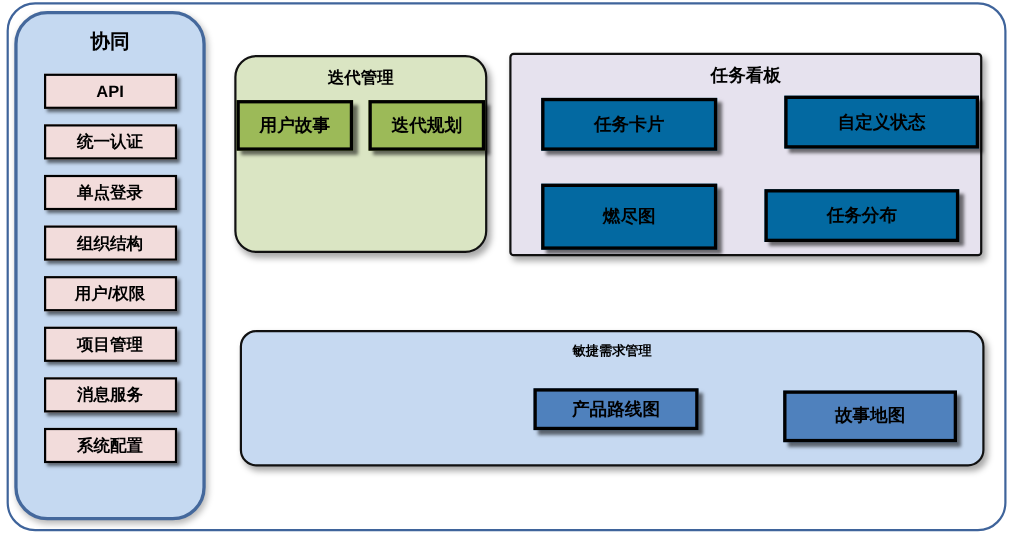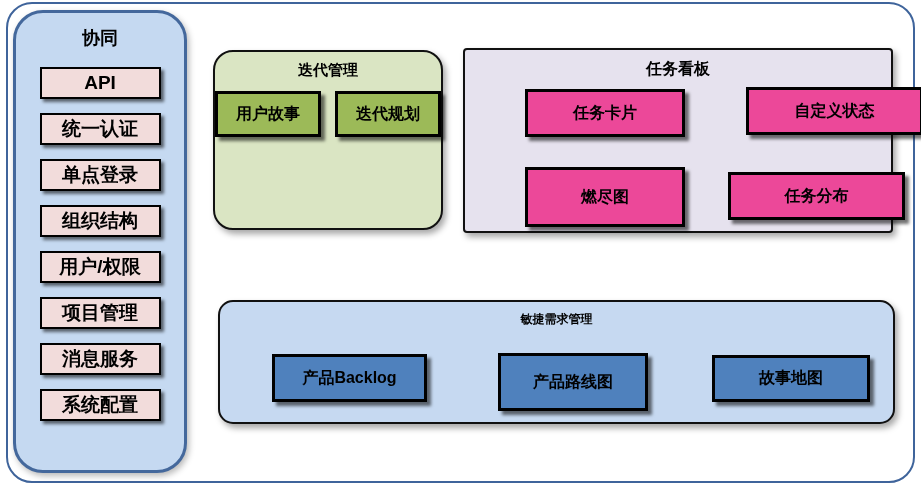--- a/index.html
+++ b/index.html
@@ -44,21 +44,21 @@
     align-items: center;
     gap: 14px;
     margin-top: 17px;
   }
   .s-item {
     width: 121px; height: 32px;
     background: #f2dcdb;
     border: 2.5px solid #000;
     box-shadow: 3px 3px 3px rgba(0,0,0,0.55);
     display: flex; align-items: center; justify-content: center;
-    font-size: 19px; font-weight: 700;
+    font-size: 15px; font-weight: 700;
   }
   
   .group {
     position: absolute;
     border: 2px solid #111;
     box-shadow: 3px 4px 6px rgba(0,0,0,0.35);
   }
   .group-title {
     text-align: center;
     font-weight: 700;
@@ -90,36 +90,36 @@
     background: #9cba58;
   }
   
   .group-kanban {
     left: 463px; top: 48px;
     width: 430px; height: 185px;
     border-radius: 4px;
     background: #e6e2ee;
   }
   .group-kanban .group-title { padding-top: 9px; font-size: 16px; }
-  .group-kanban .g-item { position: absolute; background: #ec4899; margin-left: 33px; }
+  .group-kanban .g-item { position: absolute; background: #0369a1; }
   .k-item-1 { left: 27px;  top: 39px;  width: 160px; height: 48px; }
   .k-item-2 { left: 248px; top: 37px;  width: 177px; height: 48px; }
   .k-item-3 { left: 27px;  top: 117px; width: 160px; height: 60px; }
   .k-item-4 { left: 230px; top: 122px; width: 177px; height: 48px; }
   
   .group-agile {
     left: 218px; top: 300px;
     width: 677px; height: 124px;
     border-radius: 15px;
     background: #c6d9f1;
   }
   .group-agile .group-title { padding-top: 9px; font-size: 12px; }
   .group-agile .g-item { position: absolute; background: #4f81bd; }
   .a-item-1 { left: 52px;  top: 52px; width: 155px; height: 48px; }
-  .a-item-2 { left: 278px; top: 51px; width: 150px; height: 58px; text-align: center; }
+  .a-item-2 { left: 265px; top: 51px; width: 150px; height: 38px; text-align: center; }
   .a-item-3 { left: 492px; top: 53px; width: 158px; height: 47px; }
 </style>
 </head>
 <body>
 
 <div class="page">
   <div class="outer-frame"></div>
 
   <div class="sidebar">
     <div class="sidebar-title">协同</div>
@@ -146,17 +146,16 @@
   <div class="group group-kanban">
     <div class="group-title">任务看板</div>
     <div class="g-item k-item-1">任务卡片</div>
     <div class="g-item k-item-2">自定义状态</div>
     <div class="g-item k-item-3">燃尽图</div>
     <div class="g-item k-item-4">任务分布</div>
   </div>
 
   <div class="group group-agile">
     <div class="group-title">敏捷需求管理</div>
-    <div class="g-item a-item-1">产品Backlog</div>
     <div class="g-item a-item-2">产品路线图</div>
     <div class="g-item a-item-3">故事地图</div>
   </div>
 </div>
 
 </body></html>

